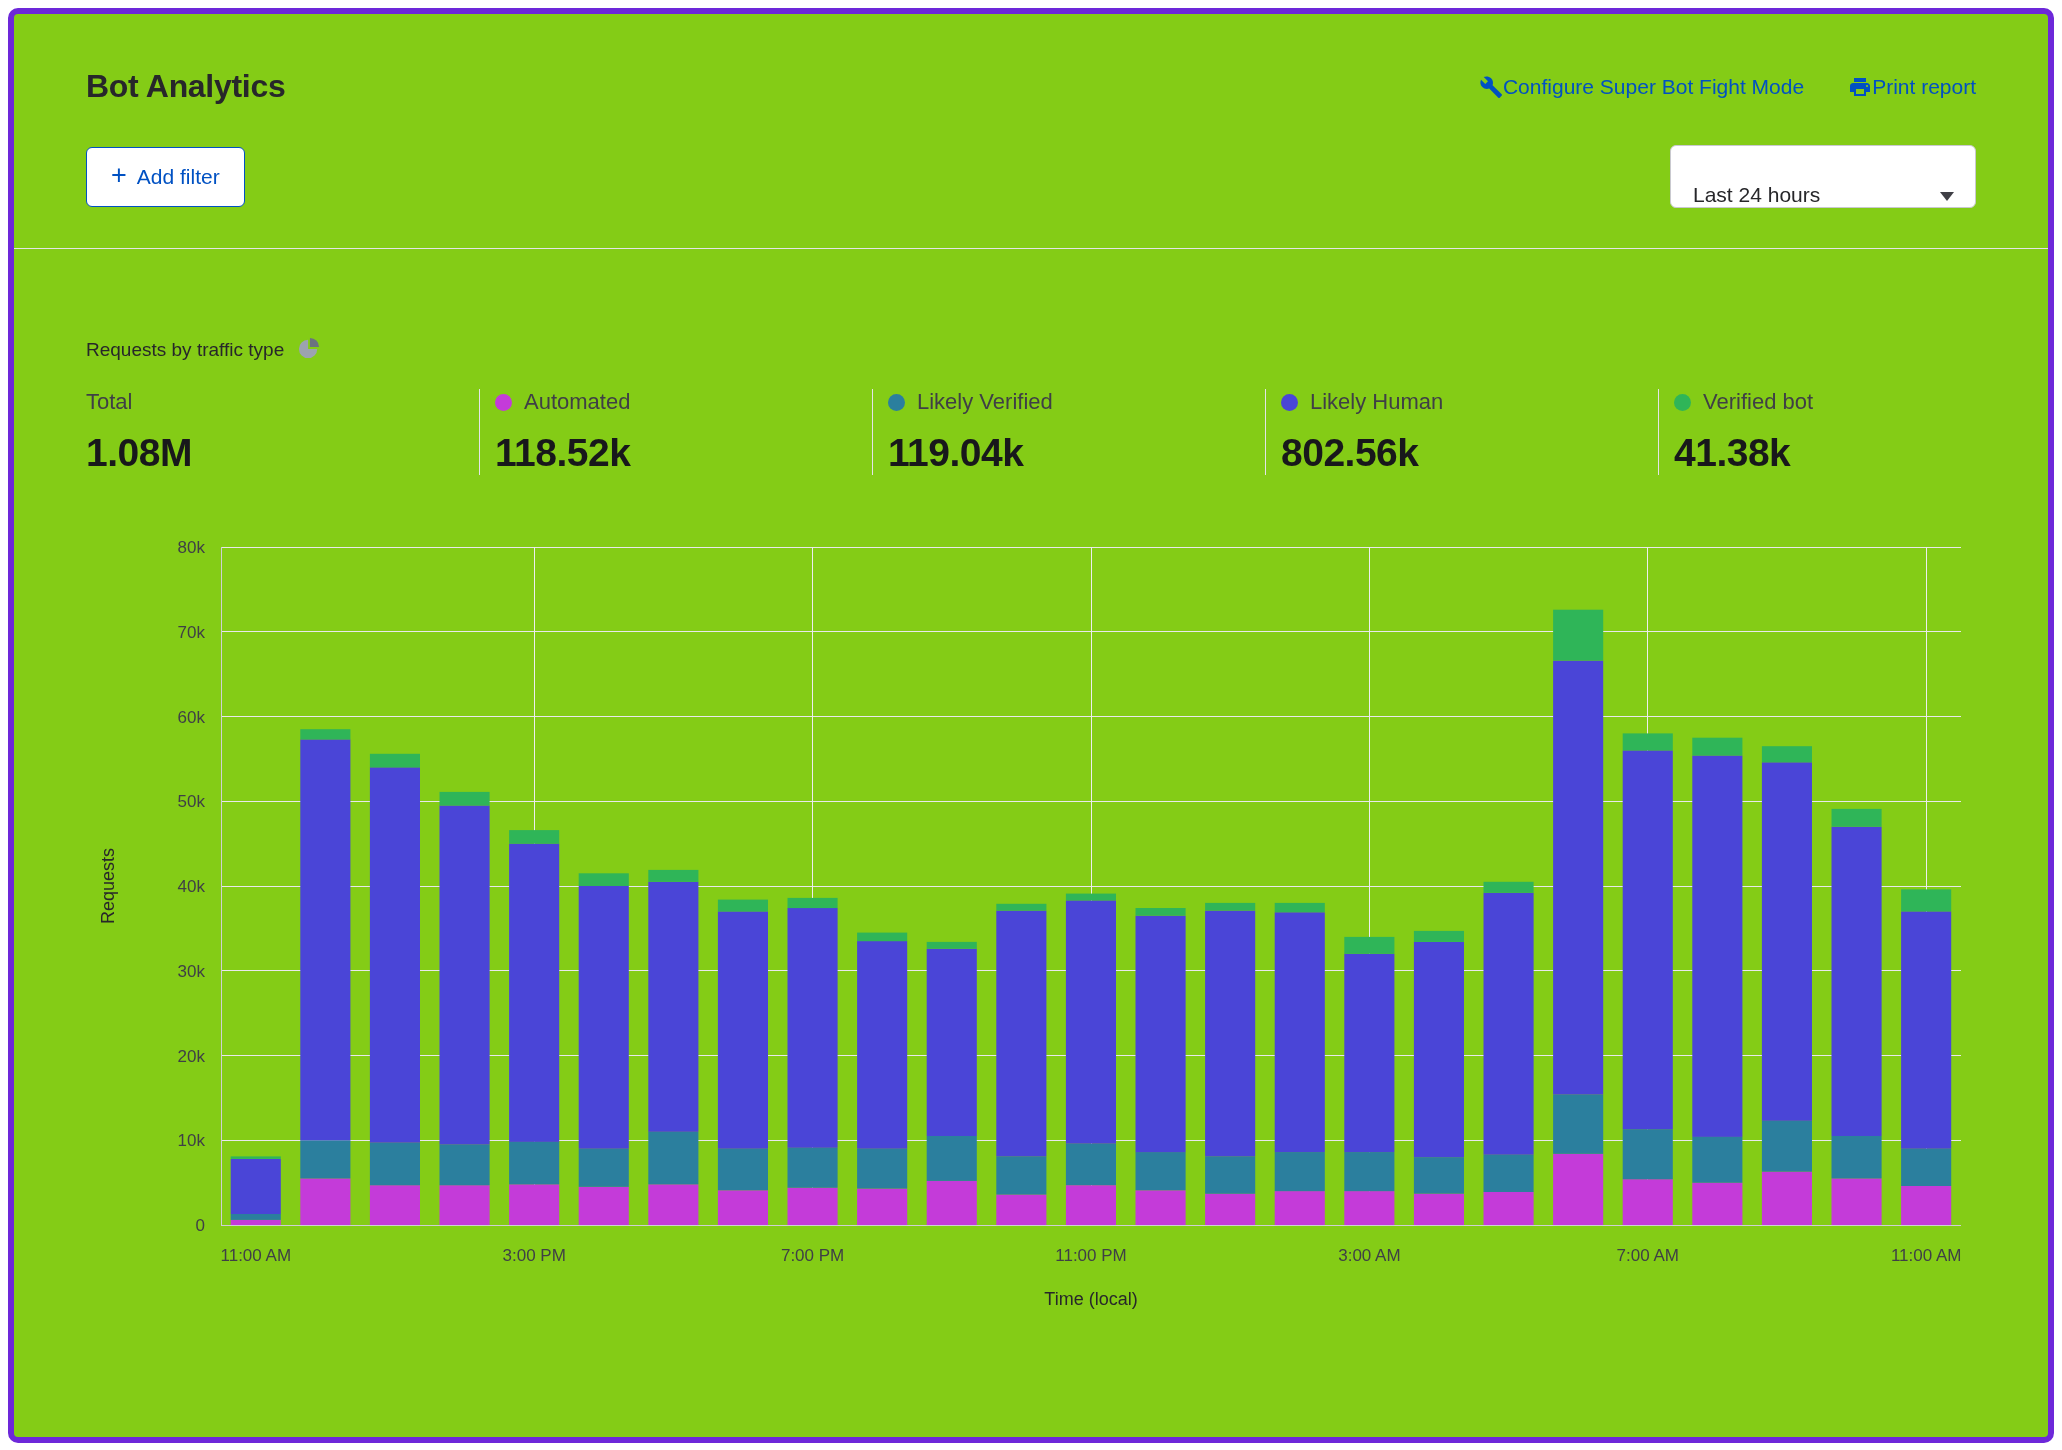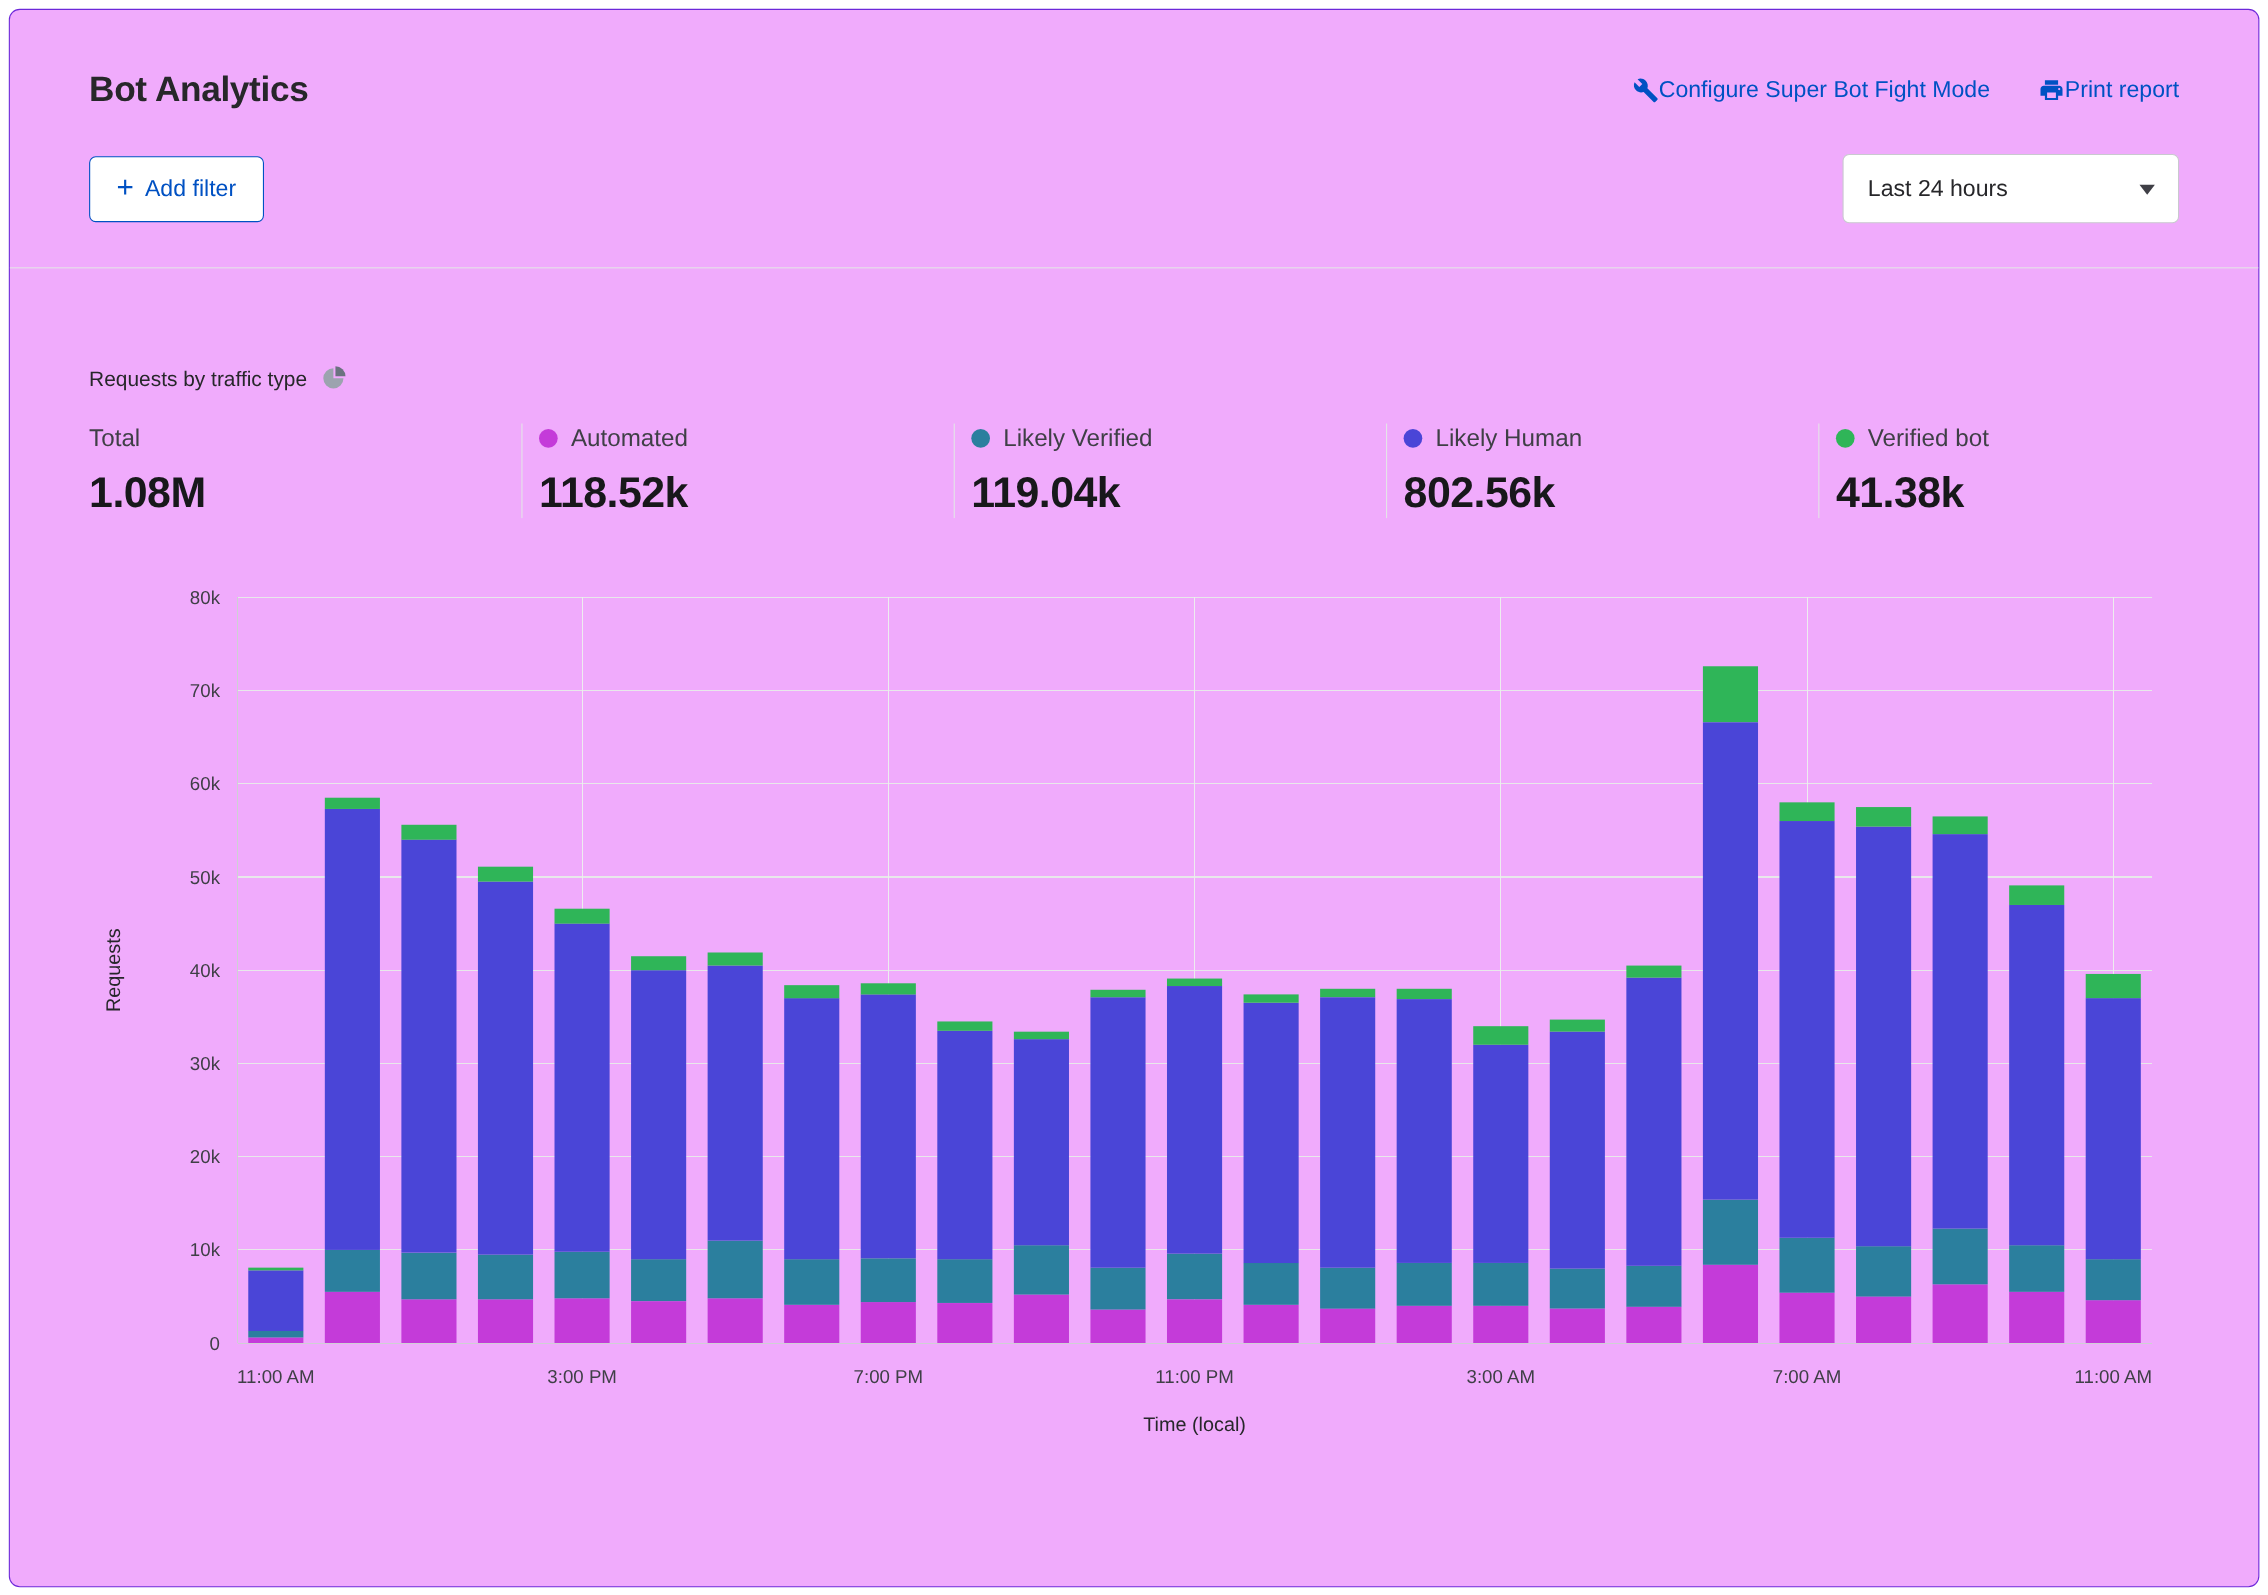--- a/index.html
+++ b/index.html
@@ -1,39 +1,39 @@
 <!DOCTYPE html>
 <html><head>
 <meta charset="utf-8">
 <style>
   * { box-sizing: border-box; margin: 0; padding: 0; }
   html,body { width: 2062px; height: 1450px; background: #fff; font-family: "Liberation Sans", sans-serif; color: #27272a; }
   body { position: relative; overflow: hidden; }
 
   .card {
     position: absolute; left: 8px; top: 8px; width: 2046px; height: 1435px;
-    background: #f0abfc; border: 1px solid #6d28d9; border-radius: 10px;
+    background: #84cc16; border: 6px solid #6d28d9; border-radius: 10px;
   }
 
   .card-header { padding: 54px 72px 40px 72px; border-bottom: 1px solid #e4e4e7; }
   .header-row { display: flex; align-items: center; justify-content: space-between; }
   .page-title { font-size: 32px; font-weight: 700; color: #27272a; letter-spacing: -0.3px; }
   .header-links { display: flex; align-items: center; gap: 44px; }
   .link { display: flex; align-items: center; gap: 0; color: #0051c3; font-size: 21px; cursor: pointer; text-decoration: none; }
   .link .icon { display: inline-flex; }
 
   .filter-row { display: flex; align-items: center; justify-content: space-between; margin-top: 40px; }
   .add-filter {
     display: inline-flex; align-items: center; gap: 10px;
     border: 1px solid #0051c3; background: #fff; color: #0051c3;
     font-size: 21px; font-family: inherit; padding: 0 24px; height: 60px; border-radius: 6px; cursor: pointer;
   }
   .add-filter .plus { font-size: 27px; line-height: 1; margin-top: -2px; }
   .select {
-    display: flex; align-items: center; justify-content: space-between;
+    display: flex; align-items: flex-end; justify-content: space-between;
     width: 306px; height: 63px; border: 1px solid #c9c9cf; border-radius: 6px;
     padding: 0 20px 0 22px; font-size: 21px; color: #27272a; background: #fff; cursor: pointer; margin-left: 28px;
   }
 
   .card-body { padding: 88px 72px 0 72px; }
   .section-title-row { display: flex; align-items: center; gap: 14px; }
   .section-title { font-size: 19px; font-weight: 400; color: #27272a; }
 
   .stats-row { display: flex; margin-top: 26px; }
   .stat { flex: 0 0 393px; padding-right: 30px; }

